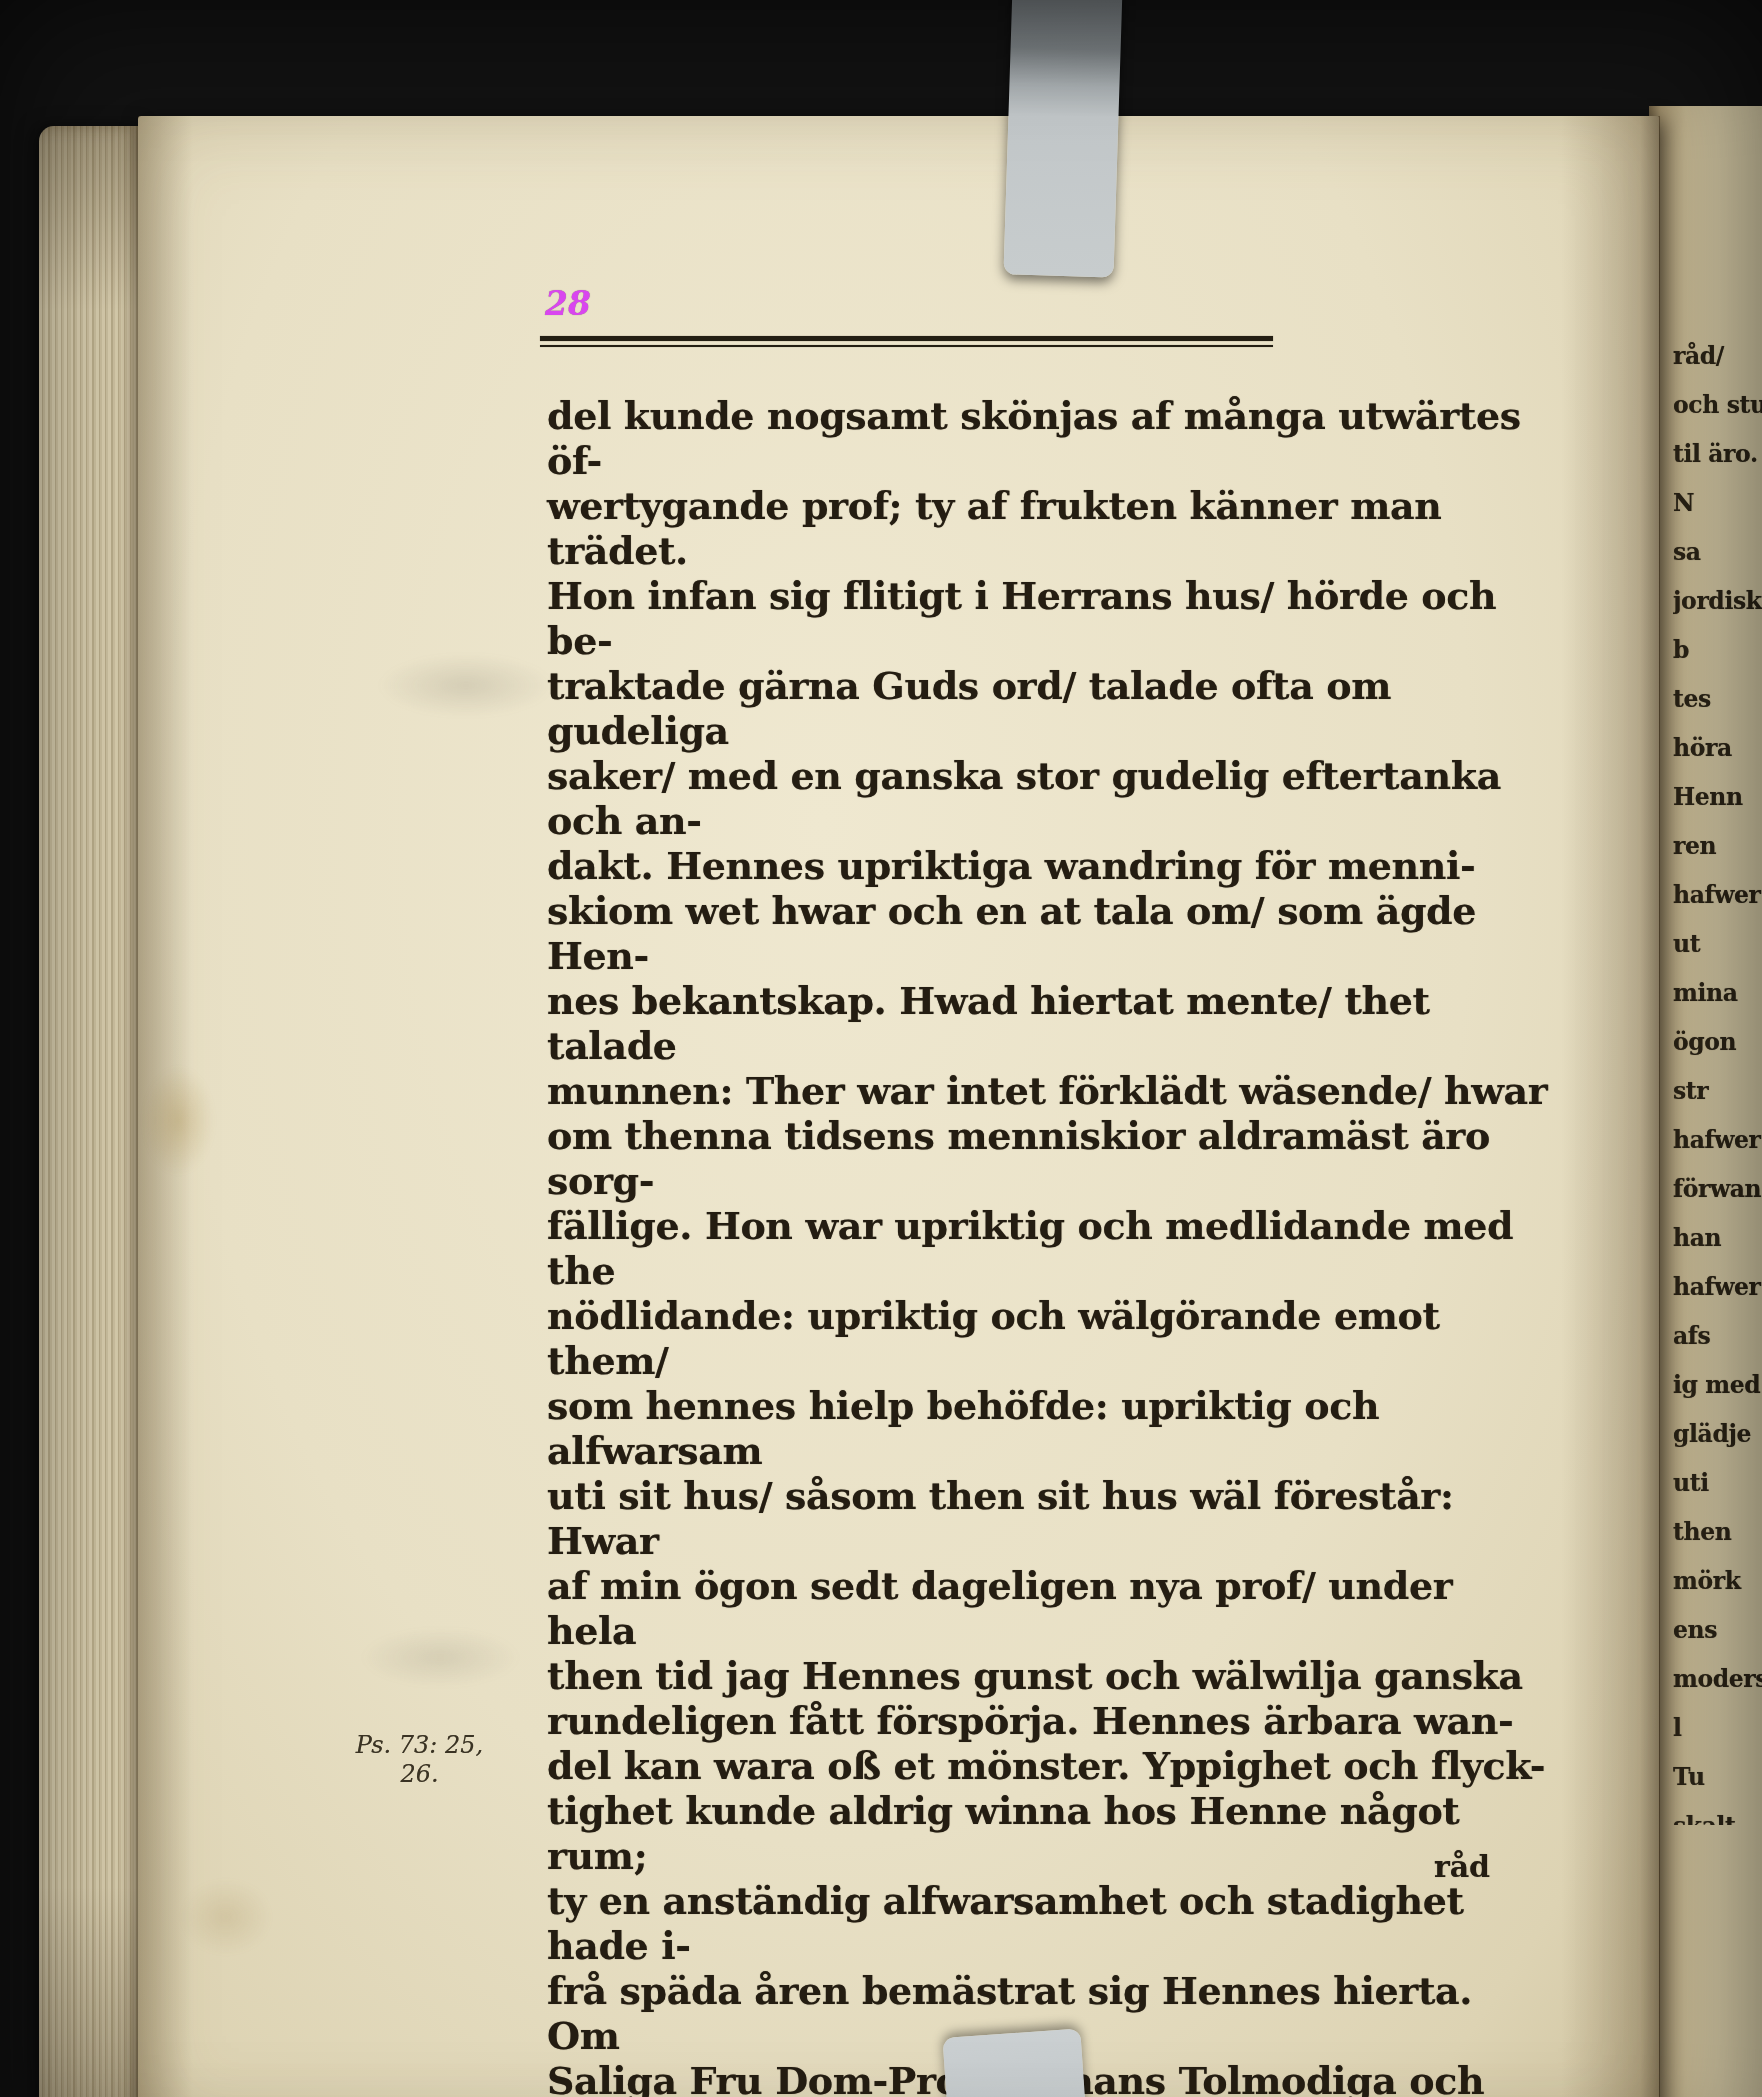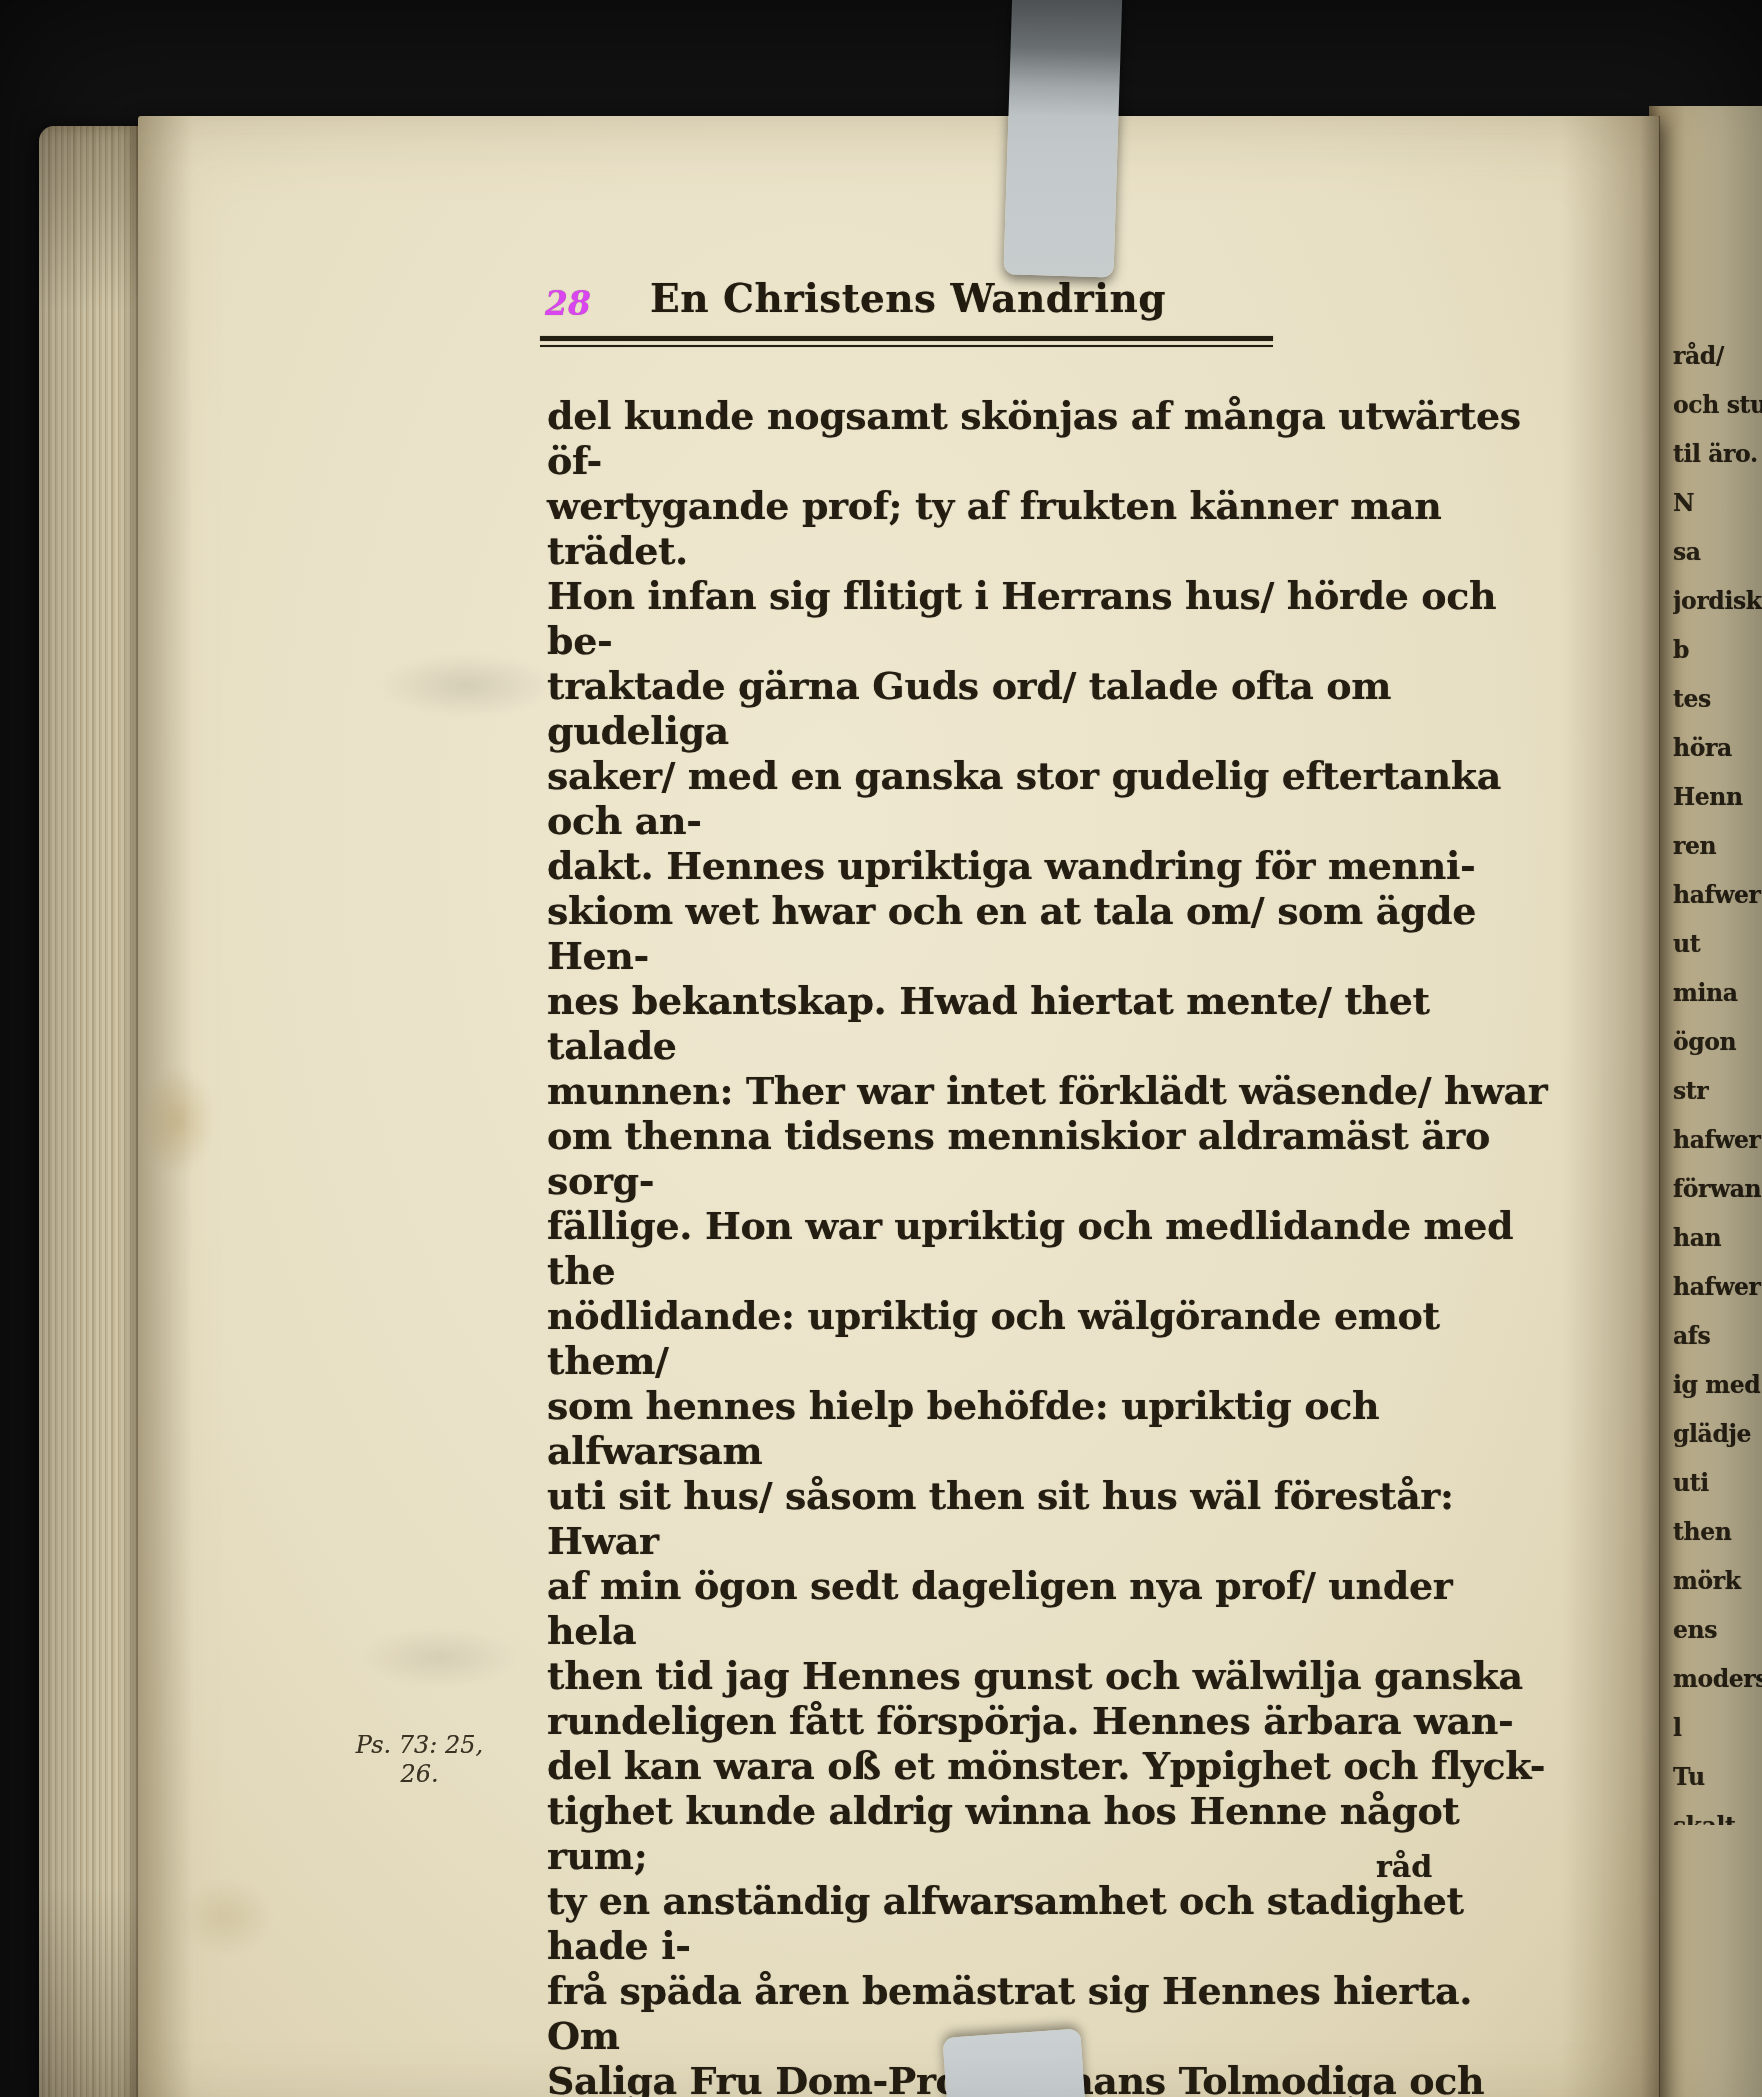--- a/index.html
+++ b/index.html
@@ -126,21 +126,21 @@
     line-height: 45px;
     letter-spacing: -0.4px;
     color: #241d12;
     white-space: pre-line;
     text-shadow: 0 0 0.8px rgba(35,28,12,.55);
   }
   .catchword {
     position: absolute;
     left: 1376px; top: 1849px;
     width: 172px;
-    text-align: left;
+    text-align: center;
     font-size: 30px;
     font-weight: bold;
     color: #241d12;
     text-shadow: 0 0 0.8px rgba(35,28,12,.55);
   }
   .margin-note {
     position: absolute;
     left: 327px; top: 1731px;
     width: 185px;
     text-align: center;
@@ -215,21 +215,20 @@
   <div class="page-main"></div>
   <div class="inner-edge-shade"></div>
   <div class="gutter-shade"></div>
 
   <div class="smudge stain-1"></div>
   <div class="smudge stain-2"></div>
   <div class="smudge ghost-1"></div>
   <div class="smudge ghost-2"></div>
 
   <div class="page-number">28</div>
-  <div class="running-title">En Christens Wandring</div>
   <div class="rule-wrap">
     <div class="rule-thick"></div>
     <div class="rule-thin"></div>
   </div>
 
   <div class="body-text">del kunde nogsamt skönjas af många utwärtes öf-
 wertygande prof; ty af frukten känner man trädet.
 Hon infan sig flitigt i Herrans hus/ hörde och be-
 traktade gärna Guds ord/ talade ofta om gudeliga
 saker/ med en ganska stor gudelig eftertanka och an-

